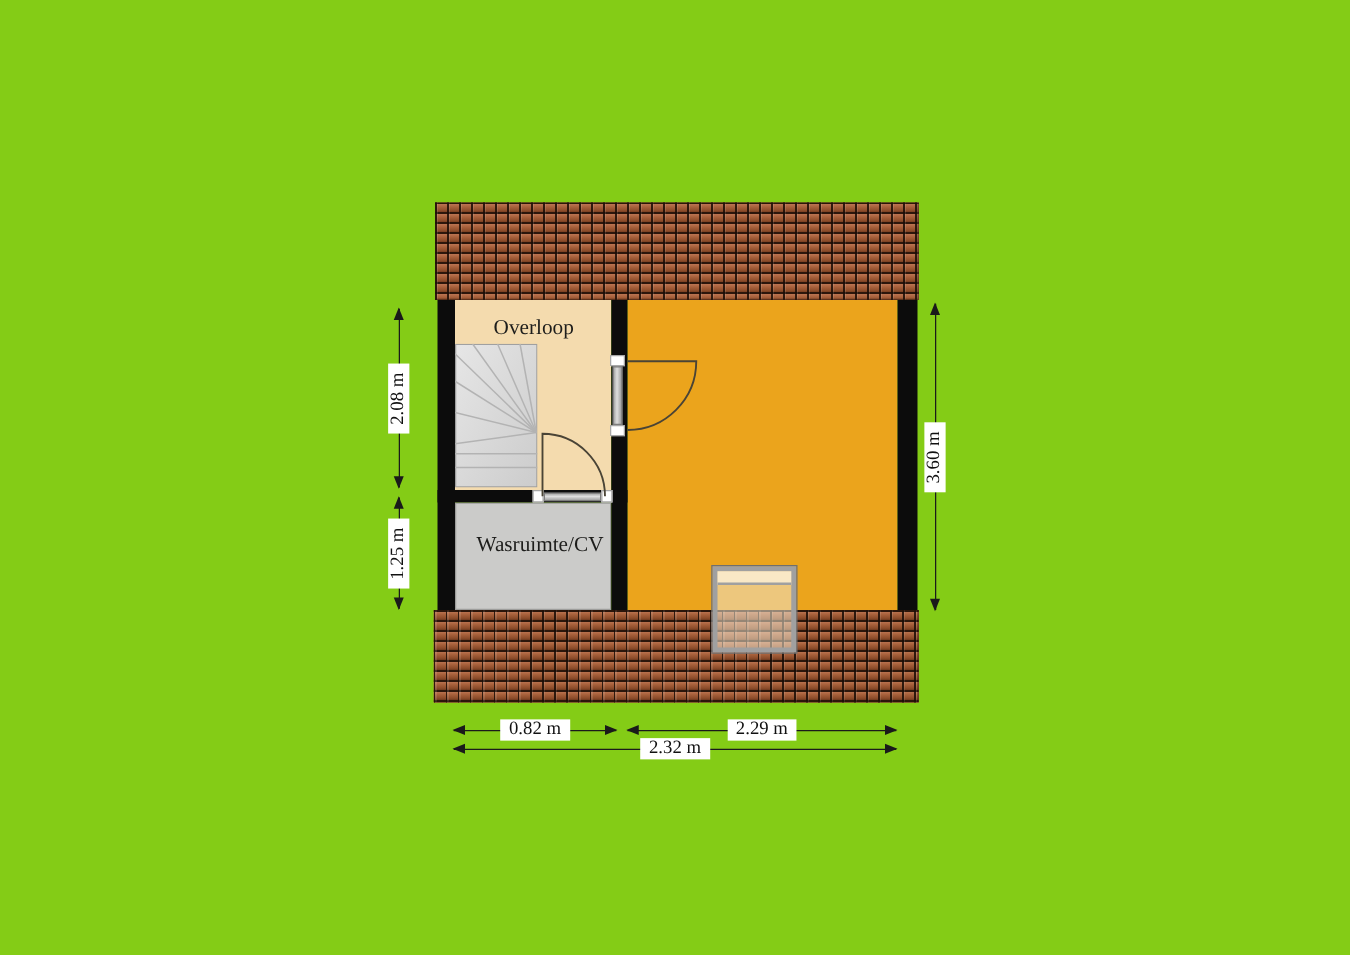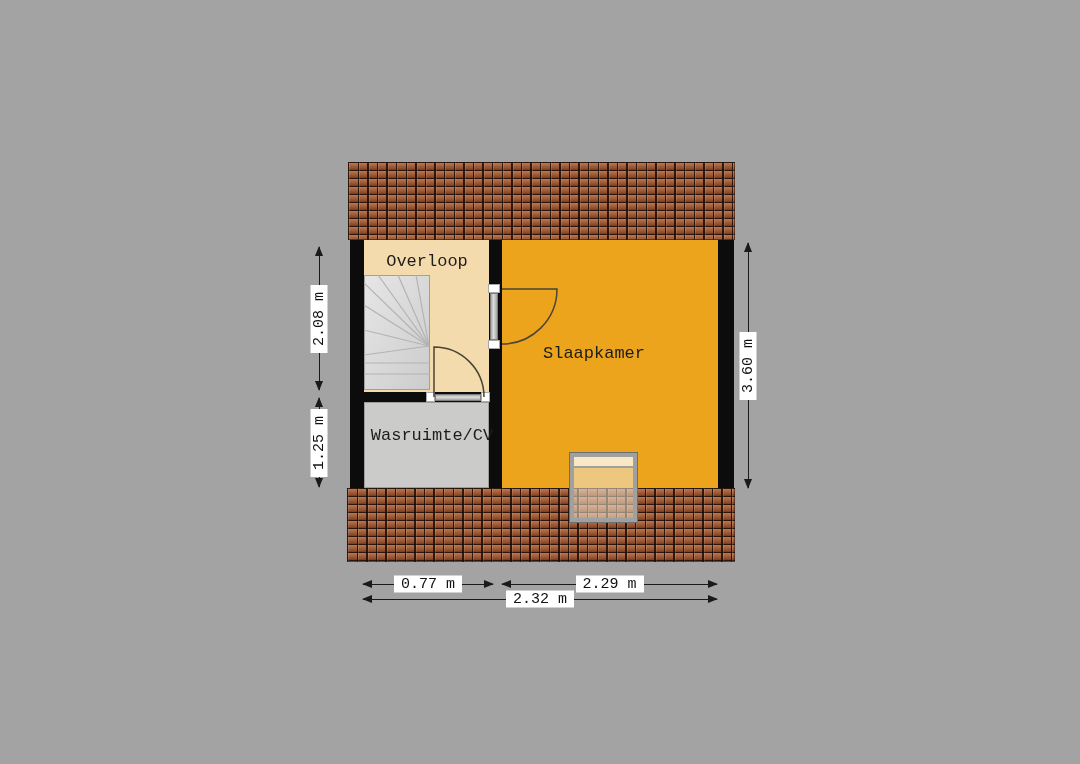--- a/index.html
+++ b/index.html
@@ -1,18 +1,18 @@
 <!DOCTYPE html>
 <html><head>
 <meta charset="utf-8">
 <style>
   html,body { margin:0; padding:0; background:#ffffff; }
   .stage {
-    position:relative; width:1080px; height:764px; background:#a3a3a3;
-    font-family:Liberation Mono, monospace; color:#1a1a1a; overflow:hidden;
+    position:relative; width:1080px; height:764px; background:#84cc16;
+    font-family:Liberation Serif, serif; color:#1a1a1a; overflow:hidden;
   }
   .abs { position:absolute; }
 
   
   .roof {
     background-color:#a25a33;
     background-image:
       repeating-linear-gradient(90deg,
         rgba(25,12,6,0.85) 0px, rgba(25,12,6,0.85) 1.4px,
         rgba(255,255,255,0.12) 1.4px, rgba(255,255,255,0.12) 2.4px,
@@ -143,34 +143,33 @@
       <path d="M 502 289 L 557 289 A 55 55 0 0 1 502 344"></path>
       <path d="M 434 397 L 434 347 A 50 50 0 0 1 484 397"></path>
     </g>
   </svg>
 
   <div class="abs skylight">
     <div class="skylight-sash"></div>
   </div>
 
   <div class="abs room-label label-overloop">Overloop</div>
-  <div class="abs room-label label-slaapkamer">Slaapkamer</div>
   <div class="abs room-label label-wasruimte">Wasruimte/CV</div>
 
   <div class="abs dim dim-v dim-left-upper">
     <span class="dim-label">2.08 m</span>
   </div>
   <div class="abs dim dim-v dim-left-lower">
     <span class="dim-label">1.25 m</span>
   </div>
   <div class="abs dim dim-v dim-right-side">
     <span class="dim-label">3.60 m</span>
   </div>
   <div class="abs dim dim-h dim-bottom-left">
-    <span class="dim-label">0.77 m</span>
+    <span class="dim-label">0.82 m</span>
   </div>
   <div class="abs dim dim-h dim-bottom-right">
     <span class="dim-label">2.29 m</span>
   </div>
   <div class="abs dim dim-h dim-bottom-total">
     <span class="dim-label">2.32 m</span>
   </div>
 
 </div>
 

